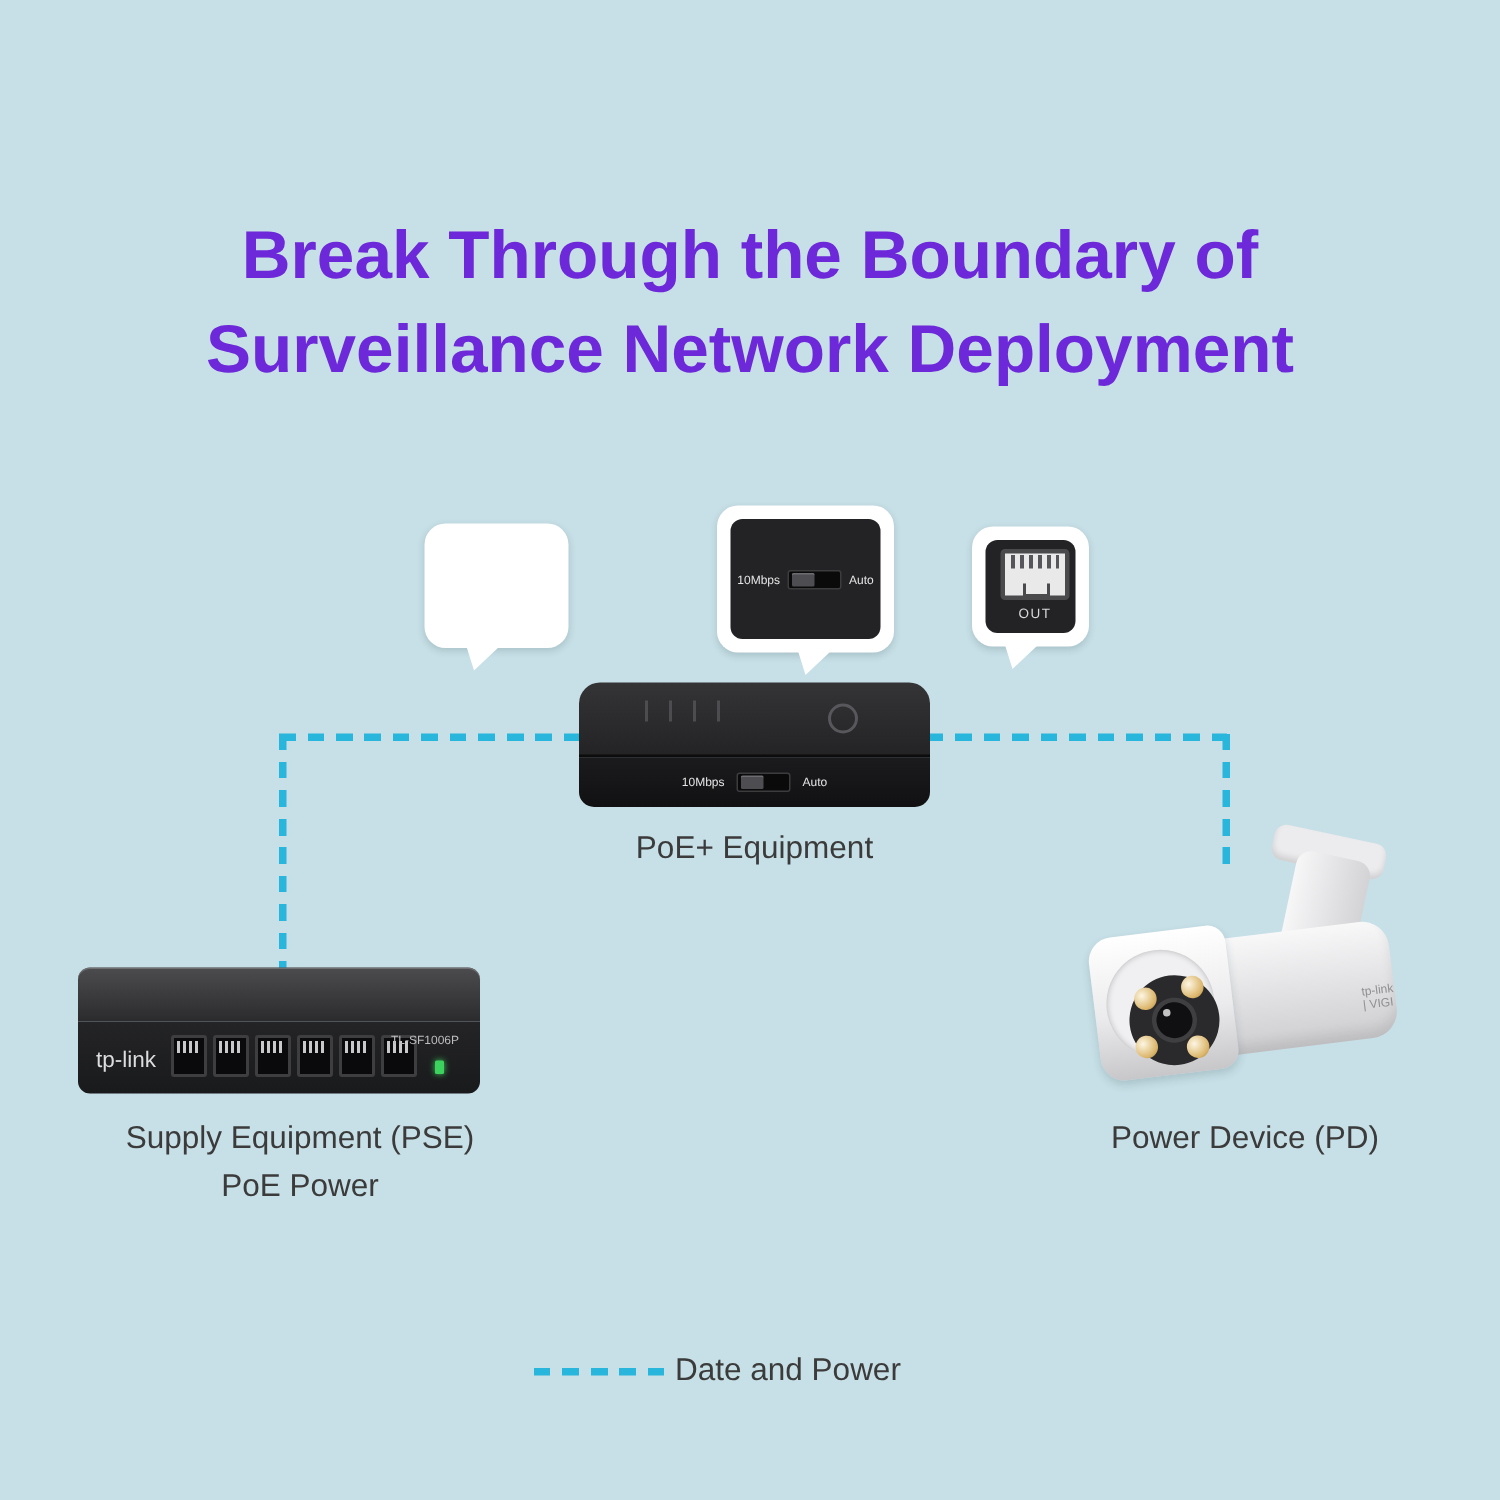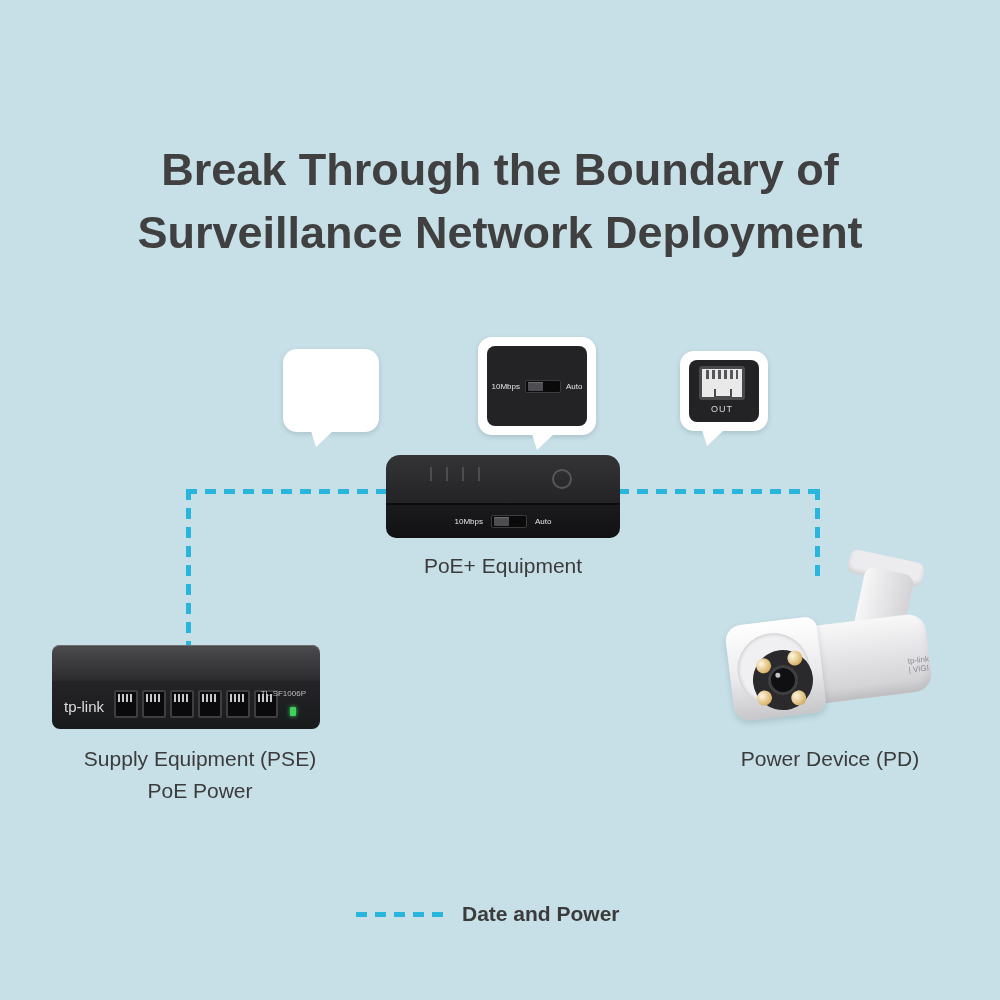--- a/index.html
+++ b/index.html
@@ -1,21 +1,21 @@
 <!DOCTYPE html>
 <html><head>
 <meta charset="utf-8">
 <style>
   * { margin:0; padding:0; box-sizing:border-box; }
   body { font-family:"Liberation Sans", sans-serif; background:#c7dfe6; }
   .canvas { position:relative; width:1000px; height:1000px; margin:0 auto; background:#c7dfe6; overflow:hidden; }
 
   
   .title { position:absolute; top:138px; left:0; width:1000px; text-align:center;
-           color:#404040; font-size:45px; font-weight:600; line-height:63px; }
+           color:#6d28d9; font-size:45px; font-weight:600; line-height:63px; }
 
   
   .dash-h { position:absolute; height:5px;
             background:repeating-linear-gradient(90deg,#29b6dc 0 11px,transparent 11px 19px); }
   .dash-v { position:absolute; width:5px;
             background:repeating-linear-gradient(180deg,#29b6dc 0 11px,transparent 11px 19px); }
 
   
   .bubble { position:absolute; background:#ffffff; border-radius:14px;
             box-shadow:0 2px 5px rgba(40,70,80,.18); }
@@ -89,21 +89,21 @@
             background:#2a2a2c; }
   .cam-led { position:absolute; width:15px; height:15px; border-radius:50%;
             background:radial-gradient(circle at 35% 35%, #fdf6e3, #dcb76d 65%, #a8803c); }
   .cam-lens { position:absolute; left:29px; top:33px; width:30px; height:30px; border-radius:50%;
             background:#101012; border:3px solid #3f3f42; }
   .cam-lens::after { content:""; position:absolute; left:5px; top:4px; width:5px; height:5px;
             border-radius:50%; background:rgba(255,255,255,.75); }
   .cam-brand { position:absolute; left:100px; top:42px; color:#8f8f92; font-size:8px; }
 
   
-  .legend { position:absolute; left:356px; top:902px; display:flex; align-items:center; gap:16px;font-weight:bold; }
+  .legend { position:absolute; left:356px; top:902px; display:flex; align-items:center; gap:4px; }
   .legend-dash { width:90px; height:5px;
             background:repeating-linear-gradient(90deg,#29b6dc 0 11px,transparent 11px 19px); }
   .legend-label { color:#3b3b3b; font-size:21px; }
 </style>
 </head>
 <body>
 
 <div class="canvas">
 
   <div class="title">
@@ -124,21 +124,21 @@
     <div class="tail" style="left:52px;"></div>
     <div class="frag" style="left:9px; top:9px; right:9px; bottom:9px; display:flex; align-items:center; justify-content:center; gap:5px;">
       <span class="sw-text">10Mbps</span>
       <span class="slide-slot">
           <span class="slide-knob"></span>
         </span>
       <span class="sw-text">Auto</span>
     </div>
   </div>
 
-  <div class="bubble" style="left:680px; top:351px; width:88px; height:80px;">
+  <div class="bubble" style="left:648px; top:351px; width:78px; height:80px;">
     <div class="tail" style="left:20px;"></div>
     <div class="frag" style="left:9px; top:9px; right:9px; bottom:9px;">
       <div class="rj45" style="left:10px; top:6px;"></div>
       <div class="port-label" style="left:22px; top:44px;">OUT</div>
     </div>
   </div>
 
   <div class="ext-top">
     <div class="ext-led-marks"></div>
     <div class="ext-logo"></div>

